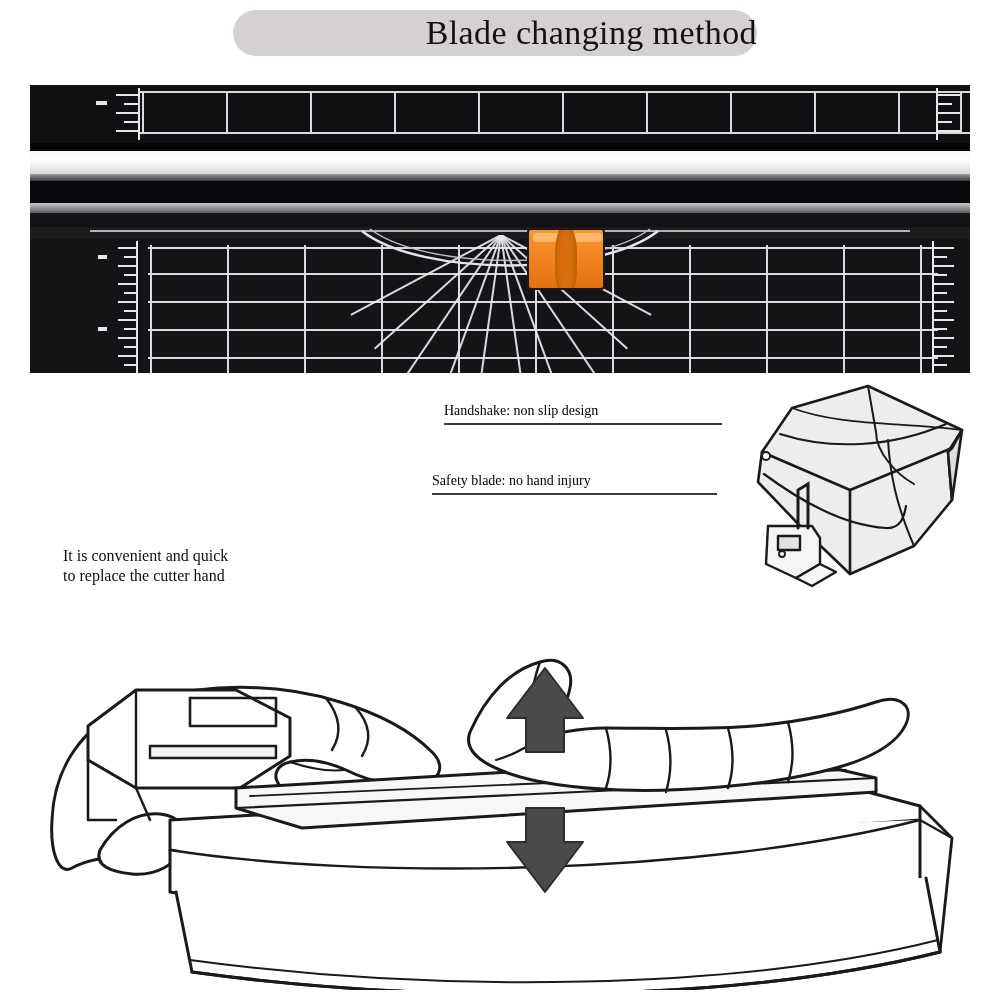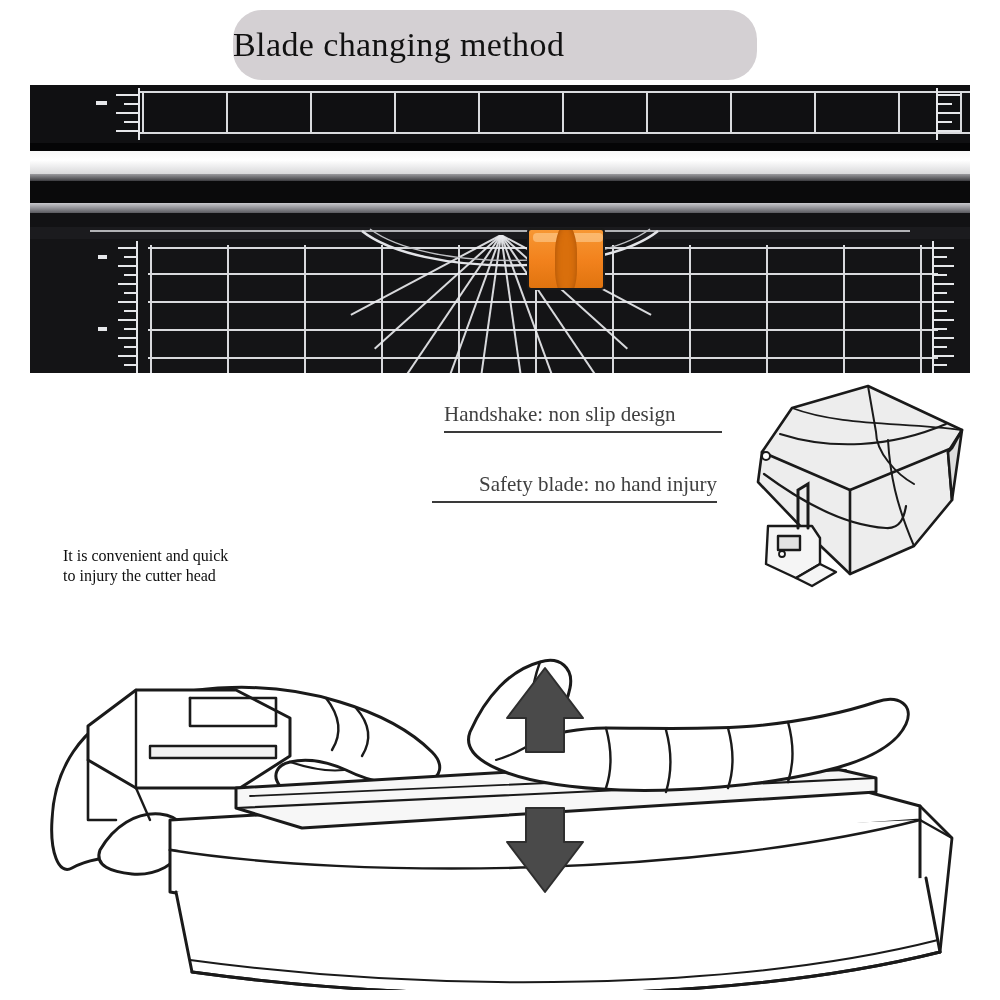--- a/index.html
+++ b/index.html
@@ -6,23 +6,23 @@
   html,body { width:1000px; height:1000px; }
   body {
     background:#ffffff;
     font-family:"Liberation Serif", "DejaVu Serif", serif;
     position:relative;
     overflow:hidden;
   }
 
   
   #title-banner{
-    position:absolute; left:233px; top:10px; width:524px; height:70px;
+    position:absolute; left:233px; top:10px; width:524px; height:46px;
     background:#d4d0d3; border-radius:29px;
-    display:flex; align-items:center; justify-content:flex-start;
+    display:flex; align-items:center; justify-content:flex-end;
   }
   #title-text{
     font-size:34px; color:#111; letter-spacing:.4px; line-height:1;
     font-family:"Liberation Serif","DejaVu Serif",serif;
   }
 
   
   #photo{
     position:absolute; left:30px; top:85px; width:940px; height:288px;
     background:#0b0b0c; overflow:hidden;
@@ -47,29 +47,29 @@
     box-shadow:inset 0 0 6px rgba(120,52,0,.55);
   }
   #blade-holder .hl{
     position:absolute; left:4px; top:3px; width:70px; height:9px;
     background:rgba(255,220,170,.5); border-radius:4px;
   }
 
   
   .callout{ position:absolute; }
   .callout .ctext{
-    font-size:21px; color:#404040; white-space:nowrap; line-height:1.1;
+    font-size:14px; color:#000000; white-space:nowrap; line-height:1.1;
     font-family:"Liberation Serif","DejaVu Serif",serif;
   }
   .callout .cline{
     margin-top:5px; height:2px; background:#3a3a3a;
   }
   #callout-1{ left:444px; top:403px; }
   #callout-1 .cline{ width:278px; }
-  #callout-2{ left:432px; top:473px;text-align:right; }
+  #callout-2{ left:432px; top:473px; }
   #callout-2 .cline{ width:285px; }
 
   
   #lead-text{
     position:absolute; left:63px; top:546px; width:360px;
     font-size:16px; line-height:1.25; color:#0d0d0d;
     font-family:"Liberation Serif","DejaVu Serif",serif;
   }
 
   
@@ -255,21 +255,21 @@
     <path d="M78,158 L100,158 L100,172 L78,172 Z" fill="#e2e2e2"></path>
     <path d="M96,200 L120,186 L136,194 L112,208 Z"></path>
   </g>
 
   <path d="M98,150 L98,112 L108,106 L108,150" fill="none" stroke="#1a1a1a" stroke-width="3" stroke-linecap="round"></path>
   <circle cx="82" cy="176" r="3" fill="#ffffff" stroke="#1a1a1a" stroke-width="1.8"></circle>
 </svg>
 
 <div id="lead-text">
   <div>It is convenient and quick</div>
-  <div>to injury the cutter head</div>
+  <div>to replace the cutter hand</div>
 </div>
 
 <svg id="hands-svg" viewBox="0 0 930 470">
   <g fill="#ffffff" stroke="#1a1a1a" stroke-width="3" stroke-linejoin="round" stroke-linecap="round">
 
     <path d="M12,300 C14,250 40,206 92,186 C150,164 230,160 300,182
              C340,194 372,212 392,232
              C404,244 402,258 386,262
              C360,268 330,262 306,250
              C288,242 268,238 250,242

